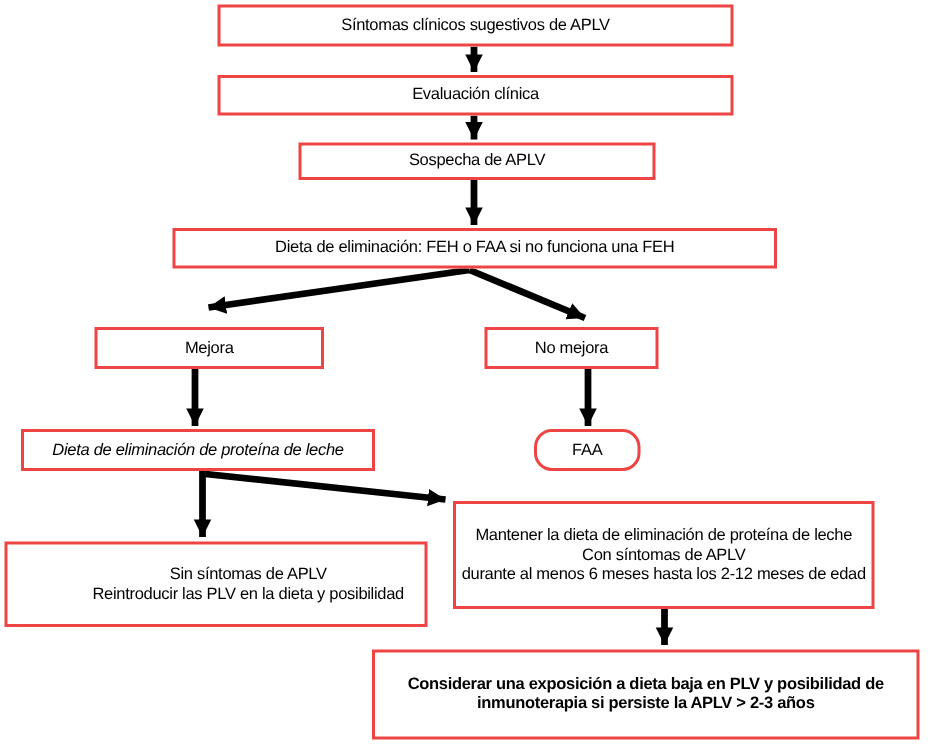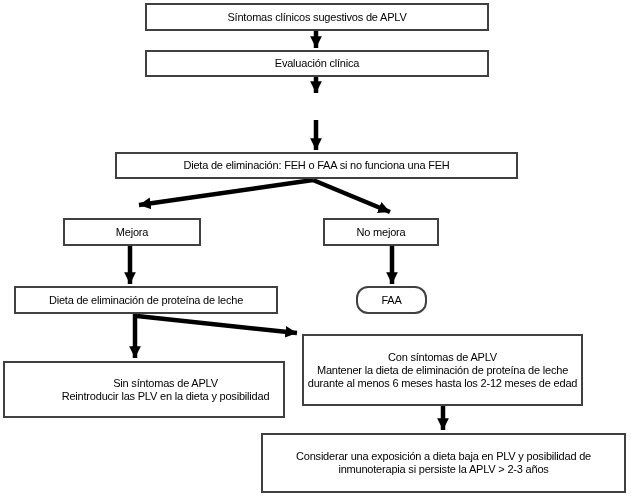--- a/index.html
+++ b/index.html
@@ -19,46 +19,46 @@
   #arrow-layer {
     position: absolute;
     left: 0;
     top: 0;
     width: 631px;
     height: 500px;
   }
   .box {
     position: absolute;
     box-sizing: border-box;
-    border: 2px solid #404040;
+    border: 2px solid #ef4444;
     background: #ffffff;
     display: flex;
     flex-direction: column;
     align-items: center;
     justify-content: center;
     text-align: center;
     font-size: 11px;
     line-height: 13px;
     letter-spacing: -0.2px;
     padding: 1px 4px;
   }
   .box span { display: block; white-space: nowrap; }
 
   
   .n-sintomas          { left:145px; top:3px;   width:344px; height:28px; }
   .n-evaluacion        { left:145px; top:50px;  width:344px; height:27px; }
   .n-sospecha          { left:199px; top:95px;  width:238px; height:25px; }
   .n-dieta-eliminacion { left:115px; top:152px; width:403px; height:27px; }
-  .n-mejora            { left:63px;  top:218px; width:138px; height:28px; }
+  .n-mejora            { left:63px;  top:218px; width:153px; height:28px; }
   .n-no-mejora         { left:323px; top:218px; width:116px; height:28px; }
-  .n-dieta-proteina    { left:14px;  top:286px; width:264px; height:28px; }
+  .n-dieta-proteina    { left:14px;  top:286px; width:236px; height:28px;font-style:italic; }
   .n-faa               { left:356px; top:286px; width:71px;  height:28px;border-radius:12px; }
   .n-sin-sintomas      { left:3px;   top:361px; width:282px; height:57px;padding-left:47px; }
   .n-con-sintomas      { left:302px; top:334px; width:281px; height:72px; }
-  .n-considerar        { left:261px; top:433px; width:365px; height:60px; }
+  .n-considerar        { left:248px; top:433px; width:365px; height:60px;font-weight:bold; }
 
   .edge { stroke: #000000; stroke-width: 4.5; fill: none; }
 </style>
 </head>
 <body>
 
 <div id="canvas">
 
   <svg id="arrow-layer" viewBox="0 0 631 500" xmlns="http://www.w3.org/2000/svg">
     <defs>
@@ -79,20 +79,23 @@
   </svg>
 
   <div class="box n-sintomas">
     <span>Síntomas clínicos sugestivos de APLV</span>
   </div>
 
   <div class="box n-evaluacion">
     <span>Evaluación clínica</span>
   </div>
 
+  <div class="box n-sospecha">
+    <span>Sospecha de APLV</span>
+  </div>
 
   <div class="box n-dieta-eliminacion">
     <span>Dieta de eliminación: FEH o FAA si no funciona una FEH</span>
   </div>
 
   <div class="box n-mejora">
     <span>Mejora</span>
   </div>
 
   <div class="box n-no-mejora">
@@ -106,22 +109,22 @@
   <div class="box n-faa">
     <span>FAA</span>
   </div>
 
   <div class="box n-sin-sintomas">
     <span>Sin síntomas de APLV</span>
     <span>Reintroducir las PLV en la dieta y posibilidad</span>
   </div>
 
   <div class="box n-con-sintomas">
+    <span>Mantener la dieta de eliminación de proteína de leche</span>
     <span>Con síntomas de APLV</span>
-    <span>Mantener la dieta de eliminación de proteína de leche</span>
     <span>durante al menos 6 meses hasta los 2-12 meses de edad</span>
   </div>
 
   <div class="box n-considerar">
     <span>Considerar una exposición a dieta baja en PLV y posibilidad de</span>
     <span>inmunoterapia si persiste la APLV &gt; 2-3 años</span>
   </div>
 
 </div>
 

